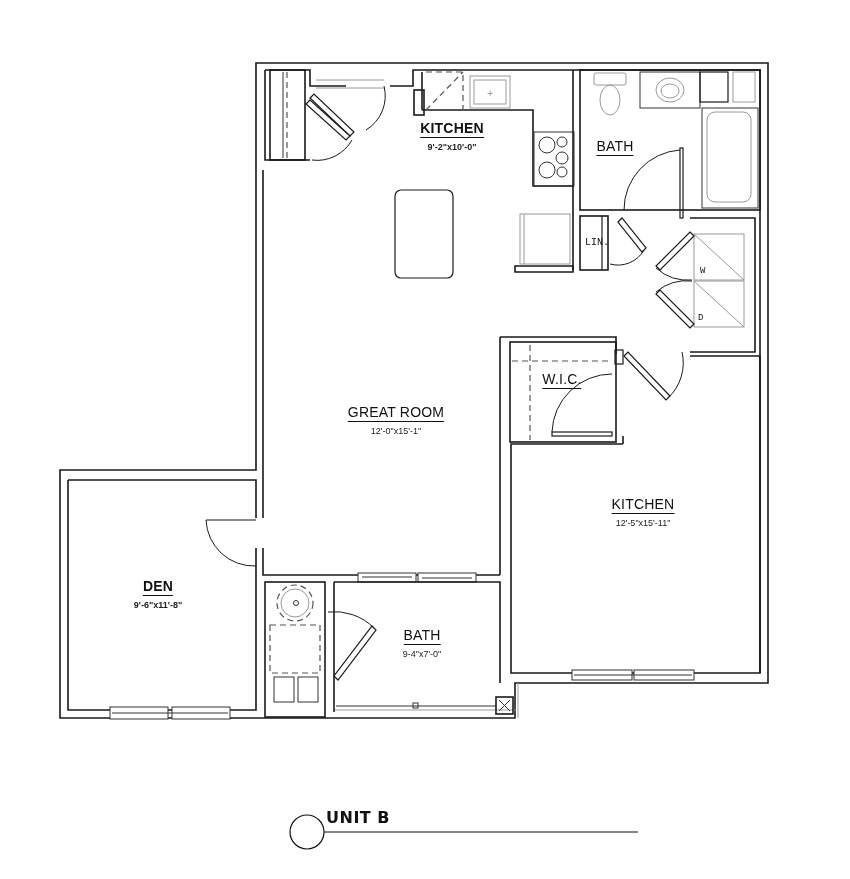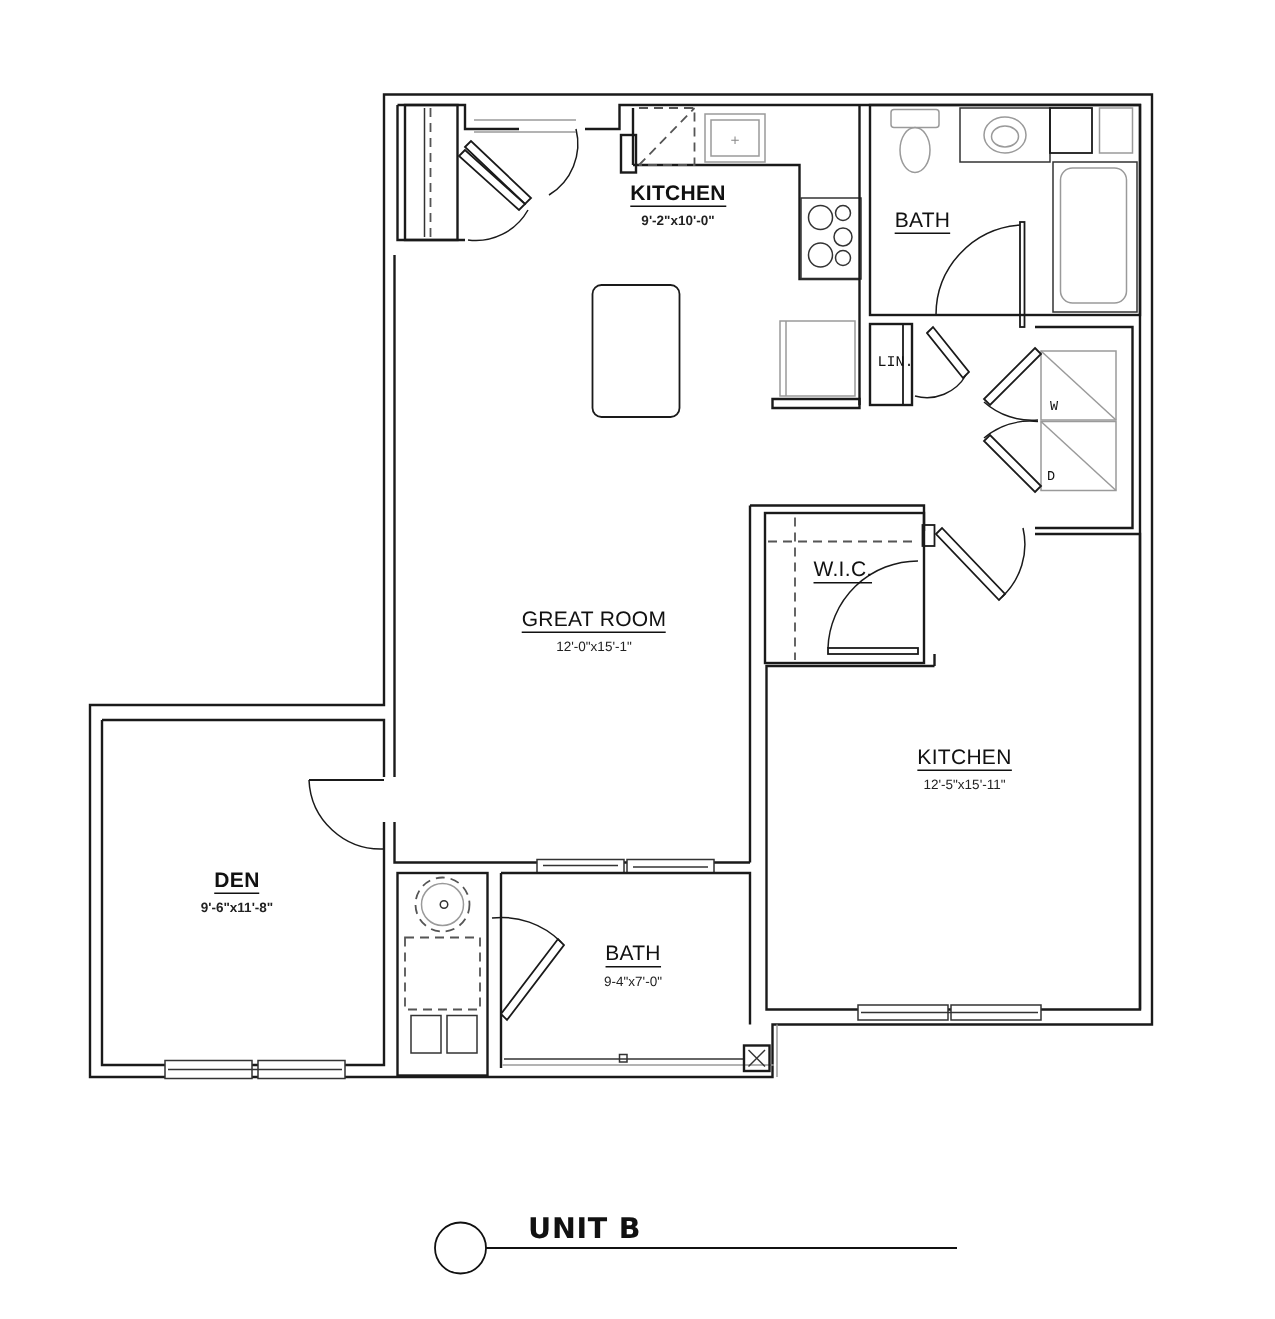--- a/index.html
+++ b/index.html
@@ -10,21 +10,21 @@
     .fixture { fill: none; stroke: #9a9a9a; stroke-width: 1; }
     .fixture-dark { fill: none; stroke: #333; stroke-width: 1; }
     .dashed { fill: none; stroke: #555; stroke-width: 1.2; stroke-dasharray: 6 4; }
     .door-leaf { fill: #fff; stroke: #1a1a1a; stroke-width: 1.2; }
     .swing { fill: none; stroke: #1a1a1a; stroke-width: 1; }
     .window { fill: #fff; stroke: #333; stroke-width: 1; }
     .room-label { position: absolute; font-family: "Liberation Sans", sans-serif; font-size: 14px; color: #111; text-align: center; transform: translateX(-50%); white-space: nowrap; }
     .room-label .name { display: inline-block; border-bottom: 1.5px solid #111; padding-bottom: 1px; letter-spacing: 0.2px; }
     .room-label .dims { display: block; font-size: 9px; margin-top: 4px; color: #222; }
     .appl-label { position: absolute; font-family: Liberation Mono, monospace; font-size: 9px; color: #111; }
-    .title { position: absolute; left: 352px; top: 808px; font-family: "DejaVu Sans", sans-serif; font-weight: bold; font-size: 19px; color: #111; letter-spacing: 0.5px; }
+    .title { position: absolute; left: 326px; top: 808px; font-family: "DejaVu Sans", sans-serif; font-weight: bold; font-size: 16px; color: #111; letter-spacing: 0.5px; }
   </style>
 </head>
 <body>
 
 <svg id="plan" viewBox="0 0 850 879" xmlns="http://www.w3.org/2000/svg">
 
   <g>
 
     <path class="wall" d="M256 63 L256 470 L60 470 L60 718 L515 718 L515 683 L768 683 L768 63 Z"></path>
 

